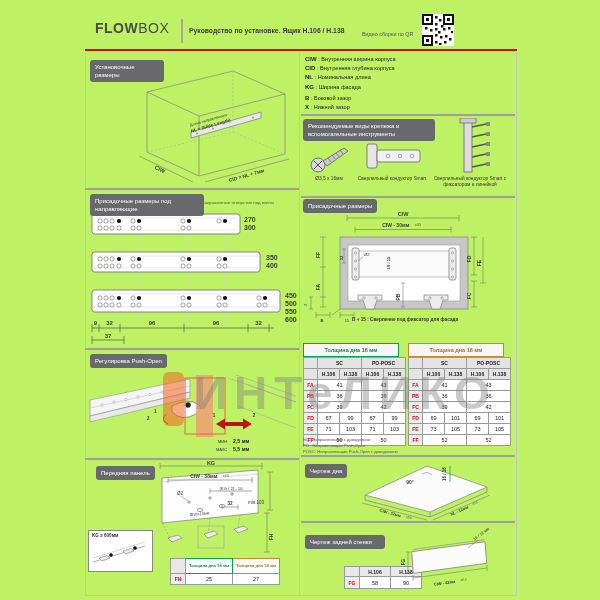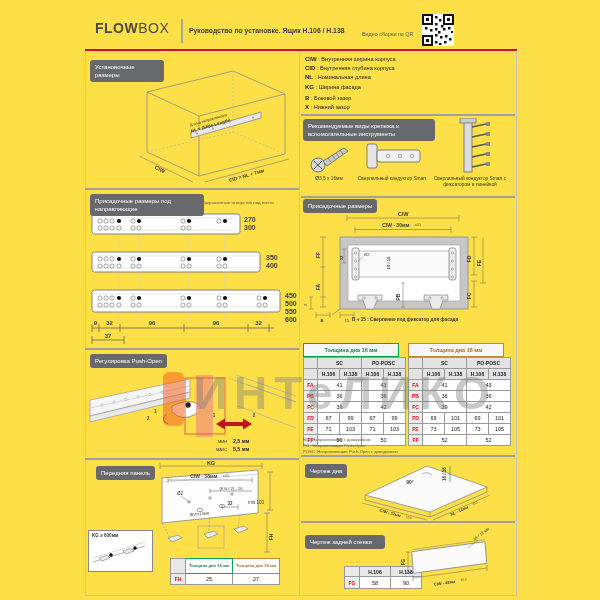--- a/index.html
+++ b/index.html
@@ -1,17 +1,17 @@
 <!DOCTYPE html>
 <html><head>
 <meta charset="utf-8">
 <style>
   html,body{margin:0;padding:0;}
   body{width:600px;height:600px;background:#fff;font-family:"Liberation Sans","DejaVu Sans",sans-serif;}
-  .page{position:relative;width:600px;height:600px;background:#fde047;overflow:hidden;}
+  .page{position:relative;width:600px;height:600px;background:#bef264;overflow:hidden;}
   .abs{position:absolute;}
   .badge{position:absolute;background:#67696c;color:#fff;border-radius:3px;padding:3px 5px;font-size:6px;line-height:1.35;z-index:6;}
   .hdiv{position:absolute;height:1.5px;background:#9f9f9f;}
   .redline{position:absolute;left:85px;top:49px;width:432px;height:2px;background:#cf0a2c;}
   .frame{position:absolute;left:85px;top:52px;width:430px;height:543px;border-left:1.2px solid #c4c4c4;border-right:1.2px solid #c4c4c4;border-bottom:1.2px solid #c4c4c4;}
   .coldiv{position:absolute;left:299px;top:52px;width:1.2px;height:543px;background:#c4c4c4;}
   .logo{position:absolute;left:95px;top:20px;font-size:14px;color:#4a4a4c;letter-spacing:0.5px;}
   .logo b{font-weight:800;}
   .logo span{font-weight:300;}
   .logo-div{position:absolute;left:181px;top:19px;width:1.5px;height:24px;background:#a6a6a6;}

